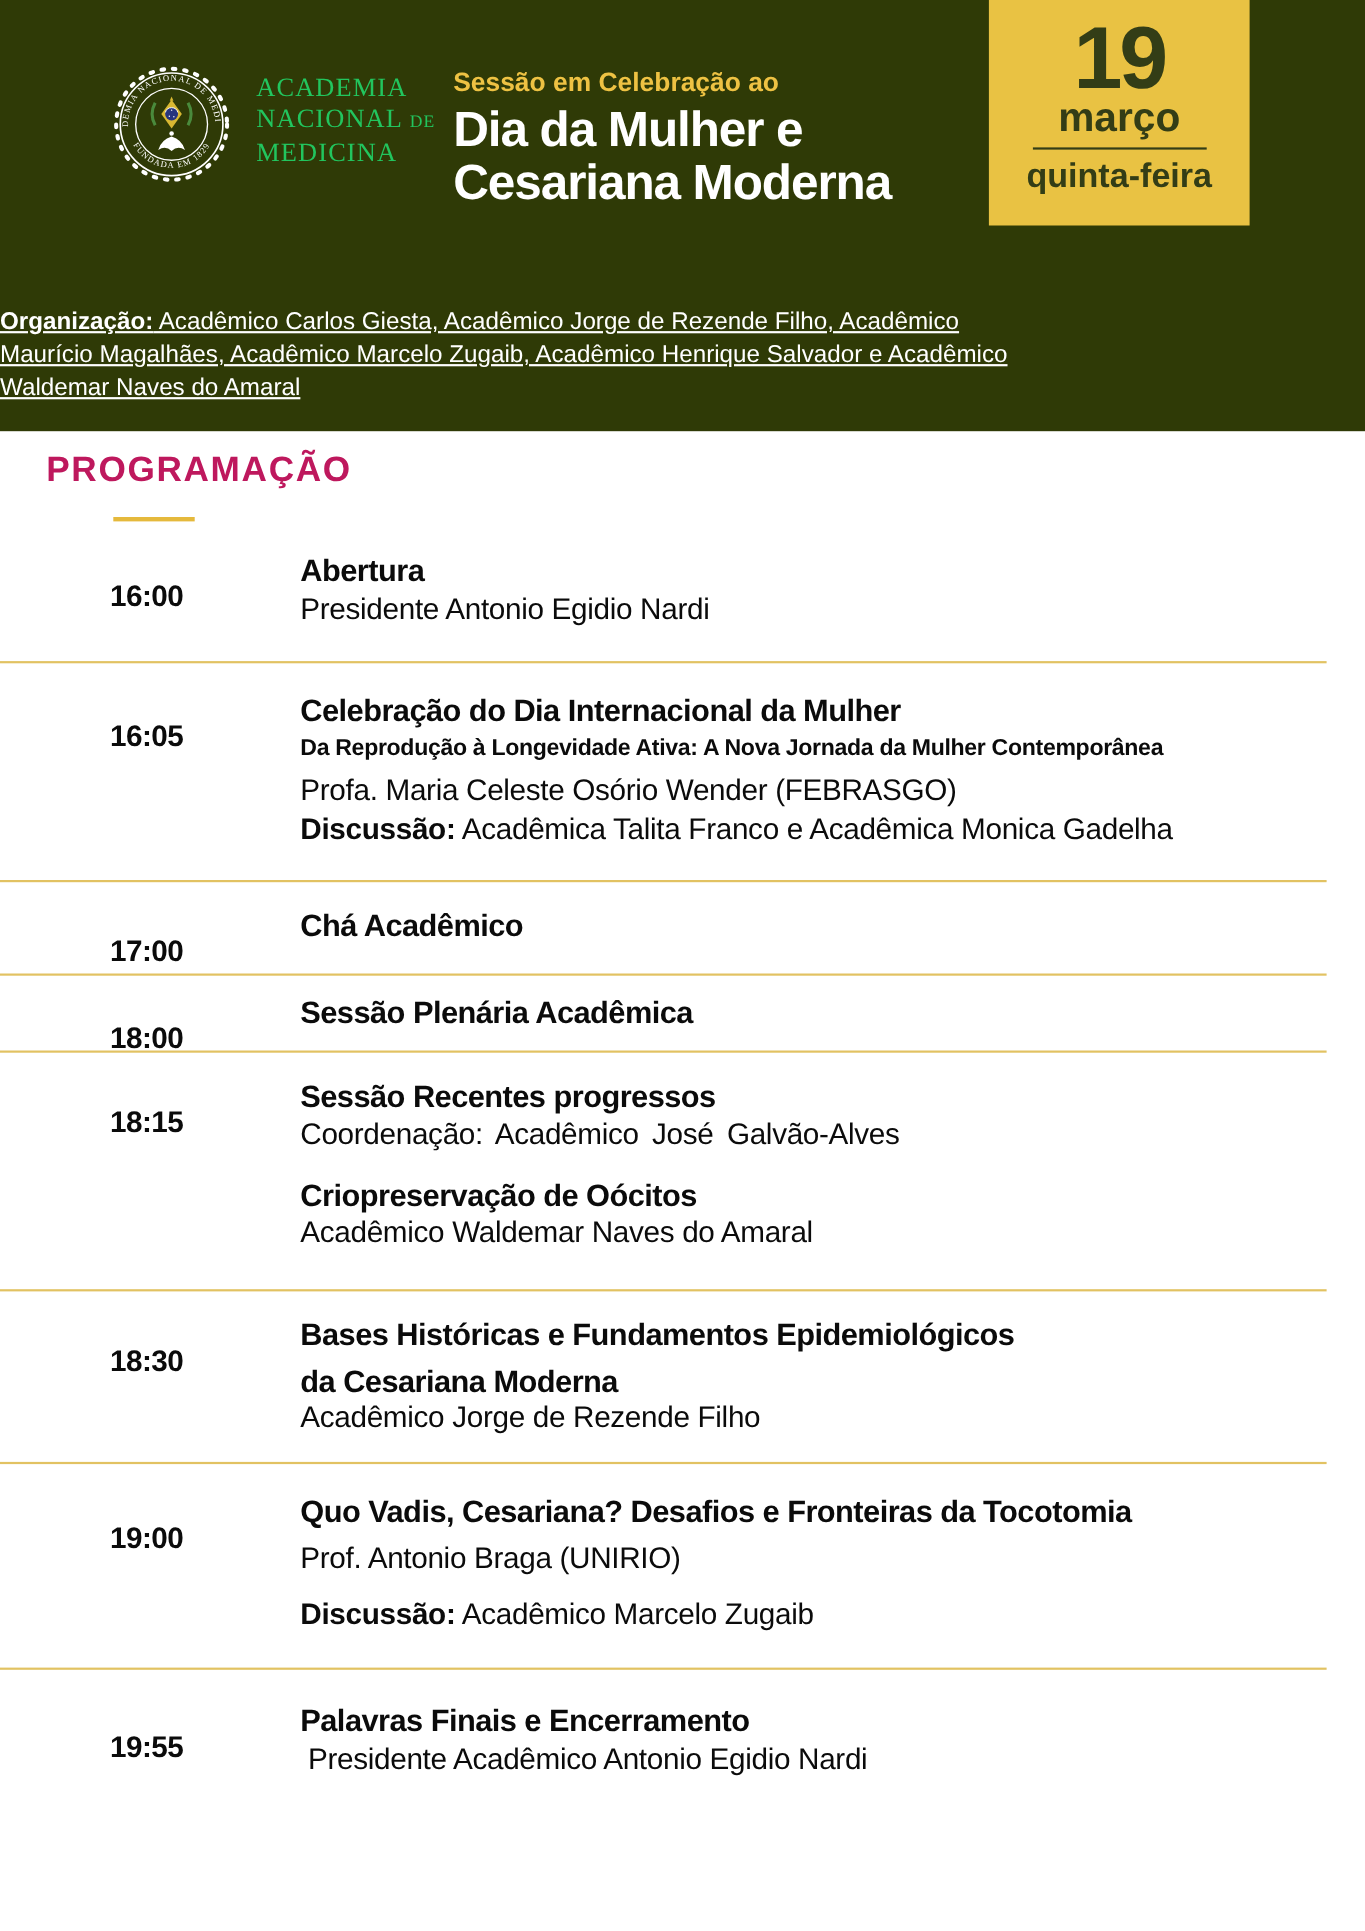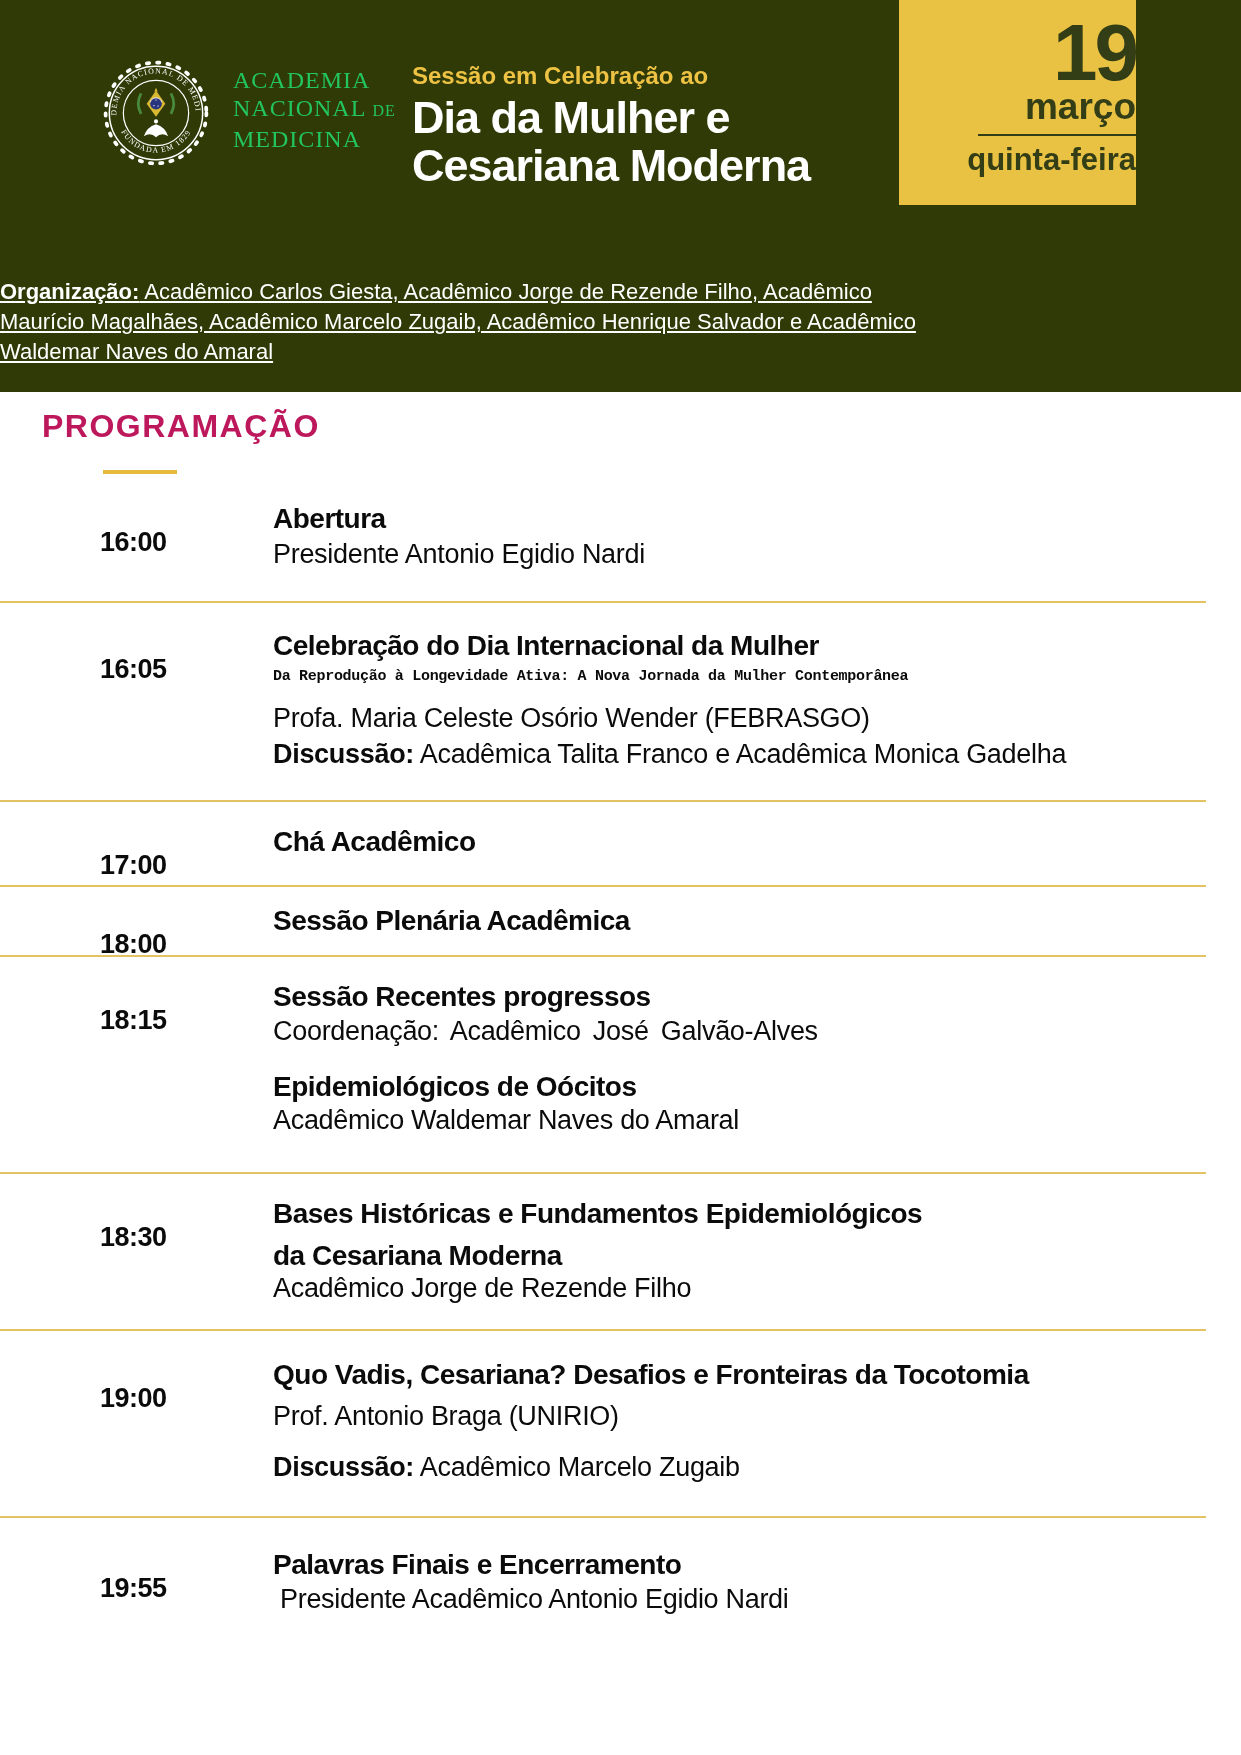--- a/index.html
+++ b/index.html
@@ -4,21 +4,21 @@
 <title>Programação — Dia da Mulher e Cesariana Moderna</title>
 <style>
   html, body { margin:0; padding:0; background:#ffffff; }
   body { width:1241px; height:1755px; font-family:"Liberation Sans", sans-serif; }
   .page { position:relative; width:1241px; height:1755px; overflow:hidden; background:#ffffff; }
   .abs { position:absolute; }
 
   
   .header-band { left:0; top:0; width:1241px; height:392px; background:#2f3a06; }
   .date-box { left:899px; top:0; width:237px; height:205px; background:#e9c243;
-              display:flex; flex-direction:column; align-items:flex-end; box-sizing:border-box;
+              display:flex; flex-direction:column; align-items:center; box-sizing:border-box;
               padding-top:18px; color:#333d16; }
   .date-day { font-size:80px; font-weight:bold; line-height:0.88; letter-spacing:-3px; }
   .date-month { font-size:37px; font-weight:bold; line-height:1.05; margin-top:0; }
   .date-rule { width:158px; height:2px; background:#333d16; margin:7px 0 6px; }
   .date-weekday { font-size:31px; font-weight:bold; }
 
   .logo-seal { left:100px; top:56px; width:112px; height:114px; }
   .logo-name { left:233px; top:66px; color:#22c55e; font-family:"Liberation Serif", serif;
                font-size:24px; letter-spacing:1px; line-height:28px; white-space:nowrap; }
   .logo-name .de-small { font-size:16px; letter-spacing:1px; }
@@ -34,21 +34,21 @@
   .prog-heading { left:42px; top:408px; font-size:32px; font-weight:bold; color:#be185d;
                   letter-spacing:1.5px; white-space:nowrap; }
   .prog-underline { left:103px; top:470px; width:74px; height:4px; background:#e5b93c; }
 
   .divider { left:0; width:1206px; height:2px; background:#e2c262; }
 
   .line { position:absolute; white-space:nowrap; color:#0b0b0b; }
   .time  { left:100px; font-size:27px; font-weight:bold; letter-spacing:-0.5px;margin-top:24px; }
   .title { font-size:28px; font-weight:bold; letter-spacing:-0.5px; }
   .plain { font-size:27px; letter-spacing:-0.3px; }
-  .subtitle { font-size:15px; font-weight:bold; letter-spacing:-0.3px;font-family:Liberation Mono, monospace; }
+  .subtitle { font-size:21px; font-weight:bold; letter-spacing:-0.3px; }
   .bold { font-weight:bold; }
   .wide-words { word-spacing:5px; }
 </style>
 </head>
 <body>
 
 <div class="page">
 
   <div class="abs header-band">
 
@@ -130,21 +130,21 @@
   <div class="line title" style="left:273px; top:826px">Chá Acadêmico</div>
   <div class="abs divider" style="top:885px"></div>
 
   <div class="line time" style="top:905px">18:00</div>
   <div class="line title" style="left:273px; top:905px">Sessão Plenária Acadêmica</div>
   <div class="abs divider" style="top:955px"></div>
 
   <div class="line time" style="top:981px">18:15</div>
   <div class="line title" style="left:273px; top:981px">Sessão Recentes progressos</div>
   <div class="line plain wide-words" style="left:273px; top:1016px">Coordenação: Acadêmico José Galvão-Alves</div>
-  <div class="line title" style="left:273px; top:1071px">Epidemiológicos de Oócitos</div>
+  <div class="line title" style="left:273px; top:1071px">Criopreservação de Oócitos</div>
   <div class="line plain" style="left:273px; top:1105px">Acadêmico Waldemar Naves do Amaral</div>
   <div class="abs divider" style="top:1172px"></div>
 
   <div class="line time" style="top:1198px">18:30</div>
   <div class="line title" style="left:273px; top:1198px">Bases Históricas e Fundamentos Epidemiológicos</div>
   <div class="line title" style="left:273px; top:1240px">da Cesariana Moderna</div>
   <div class="line plain" style="left:273px; top:1273px">Acadêmico Jorge de Rezende Filho</div>
   <div class="abs divider" style="top:1329px"></div>
 
   <div class="line time" style="top:1359px">19:00</div>

